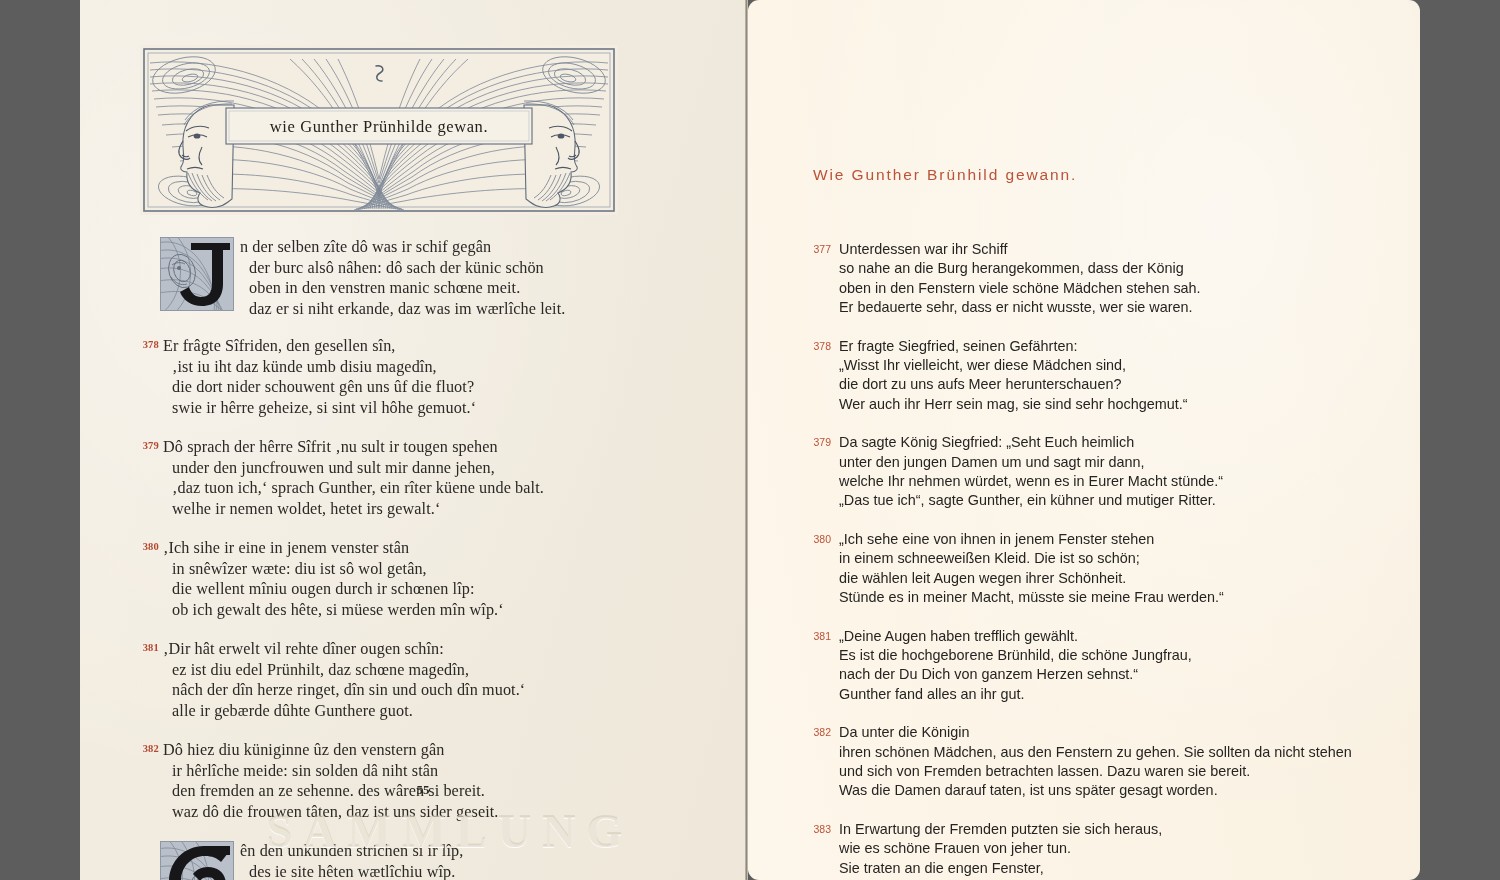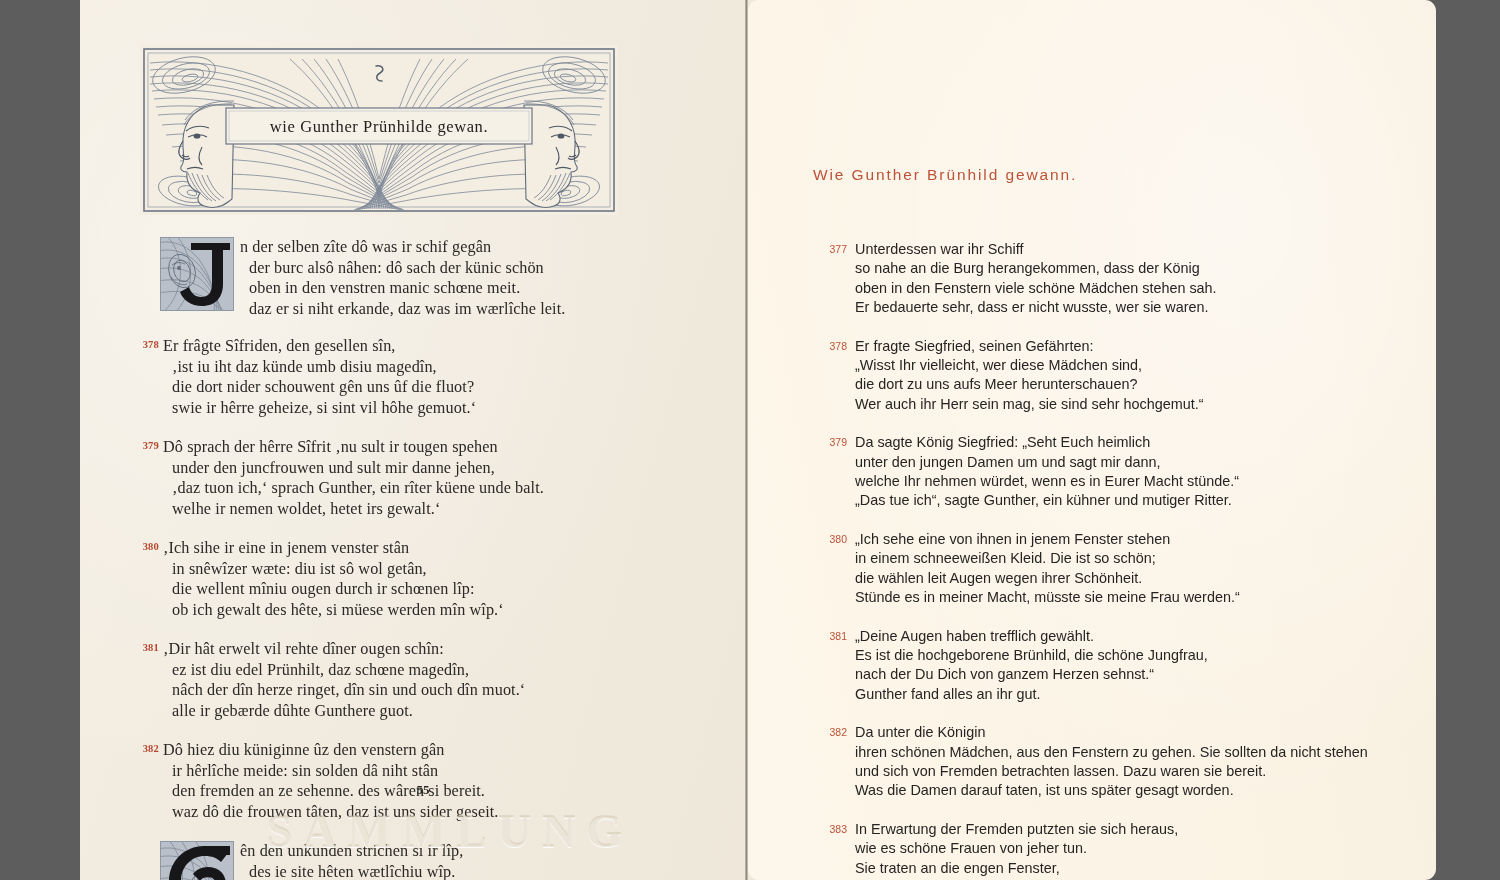--- a/index.html
+++ b/index.html
@@ -20,21 +20,20 @@
     height: 880px;
     background: #5d5d5d;
   }
 
   
   .page {
     position: absolute;
     top: 0;
     height: 880px;
     overflow: hidden;
-    padding-left: 16px;
   }
   .page-left {
     left: 80px;
     width: 667px;
     background: #f2ece0;
     background-image:
       radial-gradient(ellipse at 20% 30%, rgba(255,255,255,0.35), rgba(255,255,255,0) 60%),
       linear-gradient(105deg, #f4eee2 0%, #f1ebdf 45%, #eee7da 100%);
   }
   .page-right {
@@ -183,21 +182,20 @@
   }
   .nhd-col {
     position: absolute;
     left: 60px;
     top: 240px;
     width: 600px;
   }
   .nhd-stanza {
     position: relative;
     margin-bottom: 19px;
-    margin-left: 16px;
   }
   .nhd-num {
     position: absolute;
     left: 0;
     top: 3px;
     width: 23px;
     text-align: right;
     font-family: "Liberation Sans", sans-serif;
     font-size: 10.5px;
     color: #bc5238;

